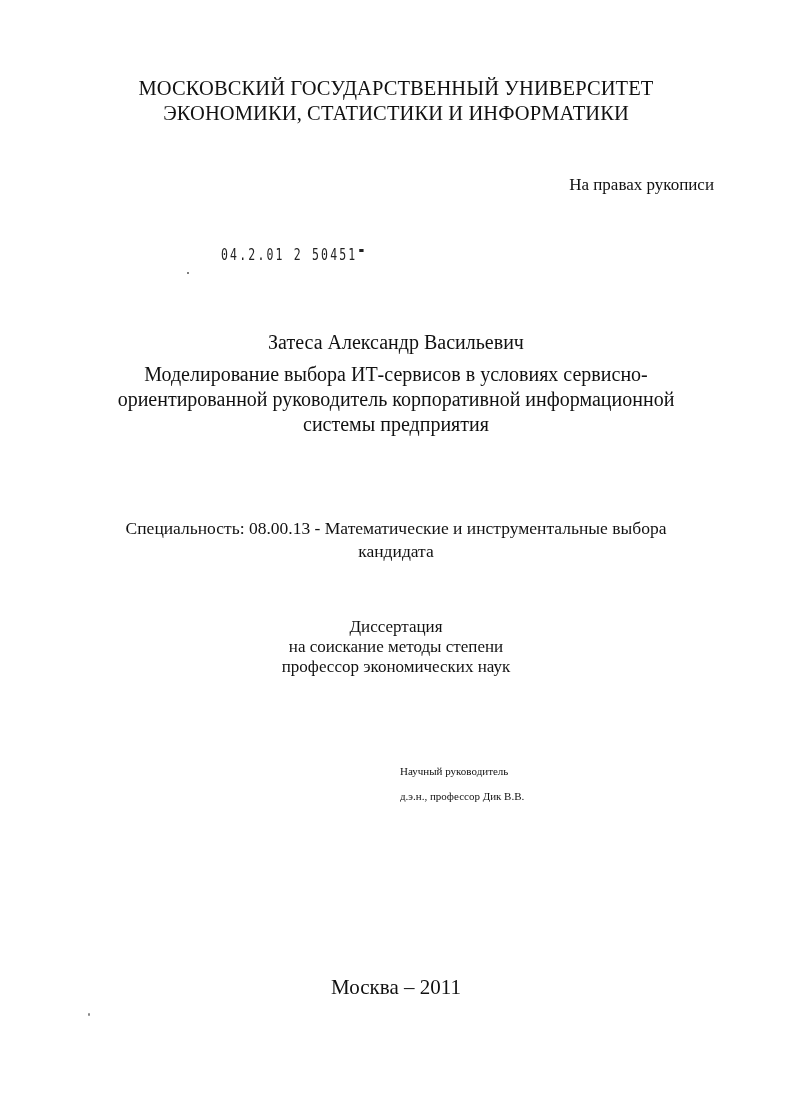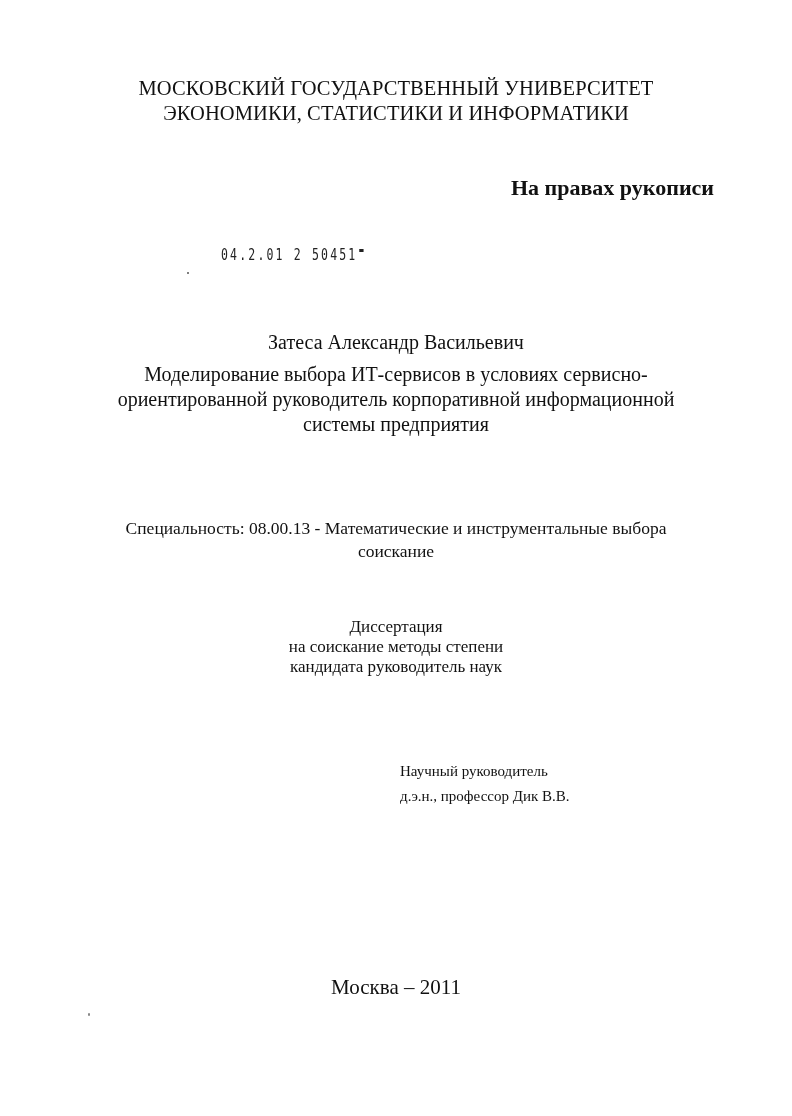--- a/index.html
+++ b/index.html
@@ -25,23 +25,22 @@
     .center { left: 0; width: 792px; text-align: center; }
     .university {
       top: 76px;
       font-size: 20.5px;
       line-height: 25px;
       letter-spacing: 0.1px;
     }
     .rights {
       top: 175px;
       right: 78px;
-      font-size: 22px;
+      font-size: 17px;
       text-align: right;
-      font-weight: bold;
     }
     .stamp {
       top: 245px;
       left: 221px;
       font-family: "DejaVu Sans Mono", "Liberation Mono", monospace;
       font-size: 16px;
       letter-spacing: 3px;
       transform: scaleX(0.72);
       transform-origin: left center;
       color: #222;
@@ -77,21 +76,21 @@
       line-height: 23px;
     }
     .dissertation {
       top: 617px;
       font-size: 17px;
       line-height: 20px;
     }
     .advisor {
       top: 759px;
       left: 400px;
-      font-size: 15px;
+      font-size: 11px;
       line-height: 25px;
       text-align: left;
     }
     .city {
       top: 975px;
       font-size: 21px;
     }
   </style>
 </head>
 <body>
@@ -113,27 +112,27 @@
   <div class="abs center author">Затеса Александр Васильевич</div>
 
   <div class="abs center title">
     <div>Моделирование выбора ИТ-сервисов в условиях сервисно-</div>
     <div>ориентированной руководитель корпоративной информационной</div>
     <div>системы предприятия</div>
   </div>
 
   <div class="abs center specialty">
     <div>Специальность: 08.00.13 - Математические и инструментальные выбора</div>
-    <div>соискание</div>
+    <div>кандидата</div>
   </div>
 
   <div class="abs center dissertation">
     <div>Диссертация</div>
     <div>на соискание методы степени</div>
-    <div>кандидата руководитель наук</div>
+    <div>профессор экономических наук</div>
   </div>
 
   <div class="abs advisor">
     <div>Научный руководитель</div>
     <div>д.э.н., профессор Дик В.В.</div>
   </div>
 
   <div class="abs center city">Москва – 2011</div>
 
   <div class="abs speck" style="left:88px; top:1013px; width:2px; height:3px; background:#888;"></div>

